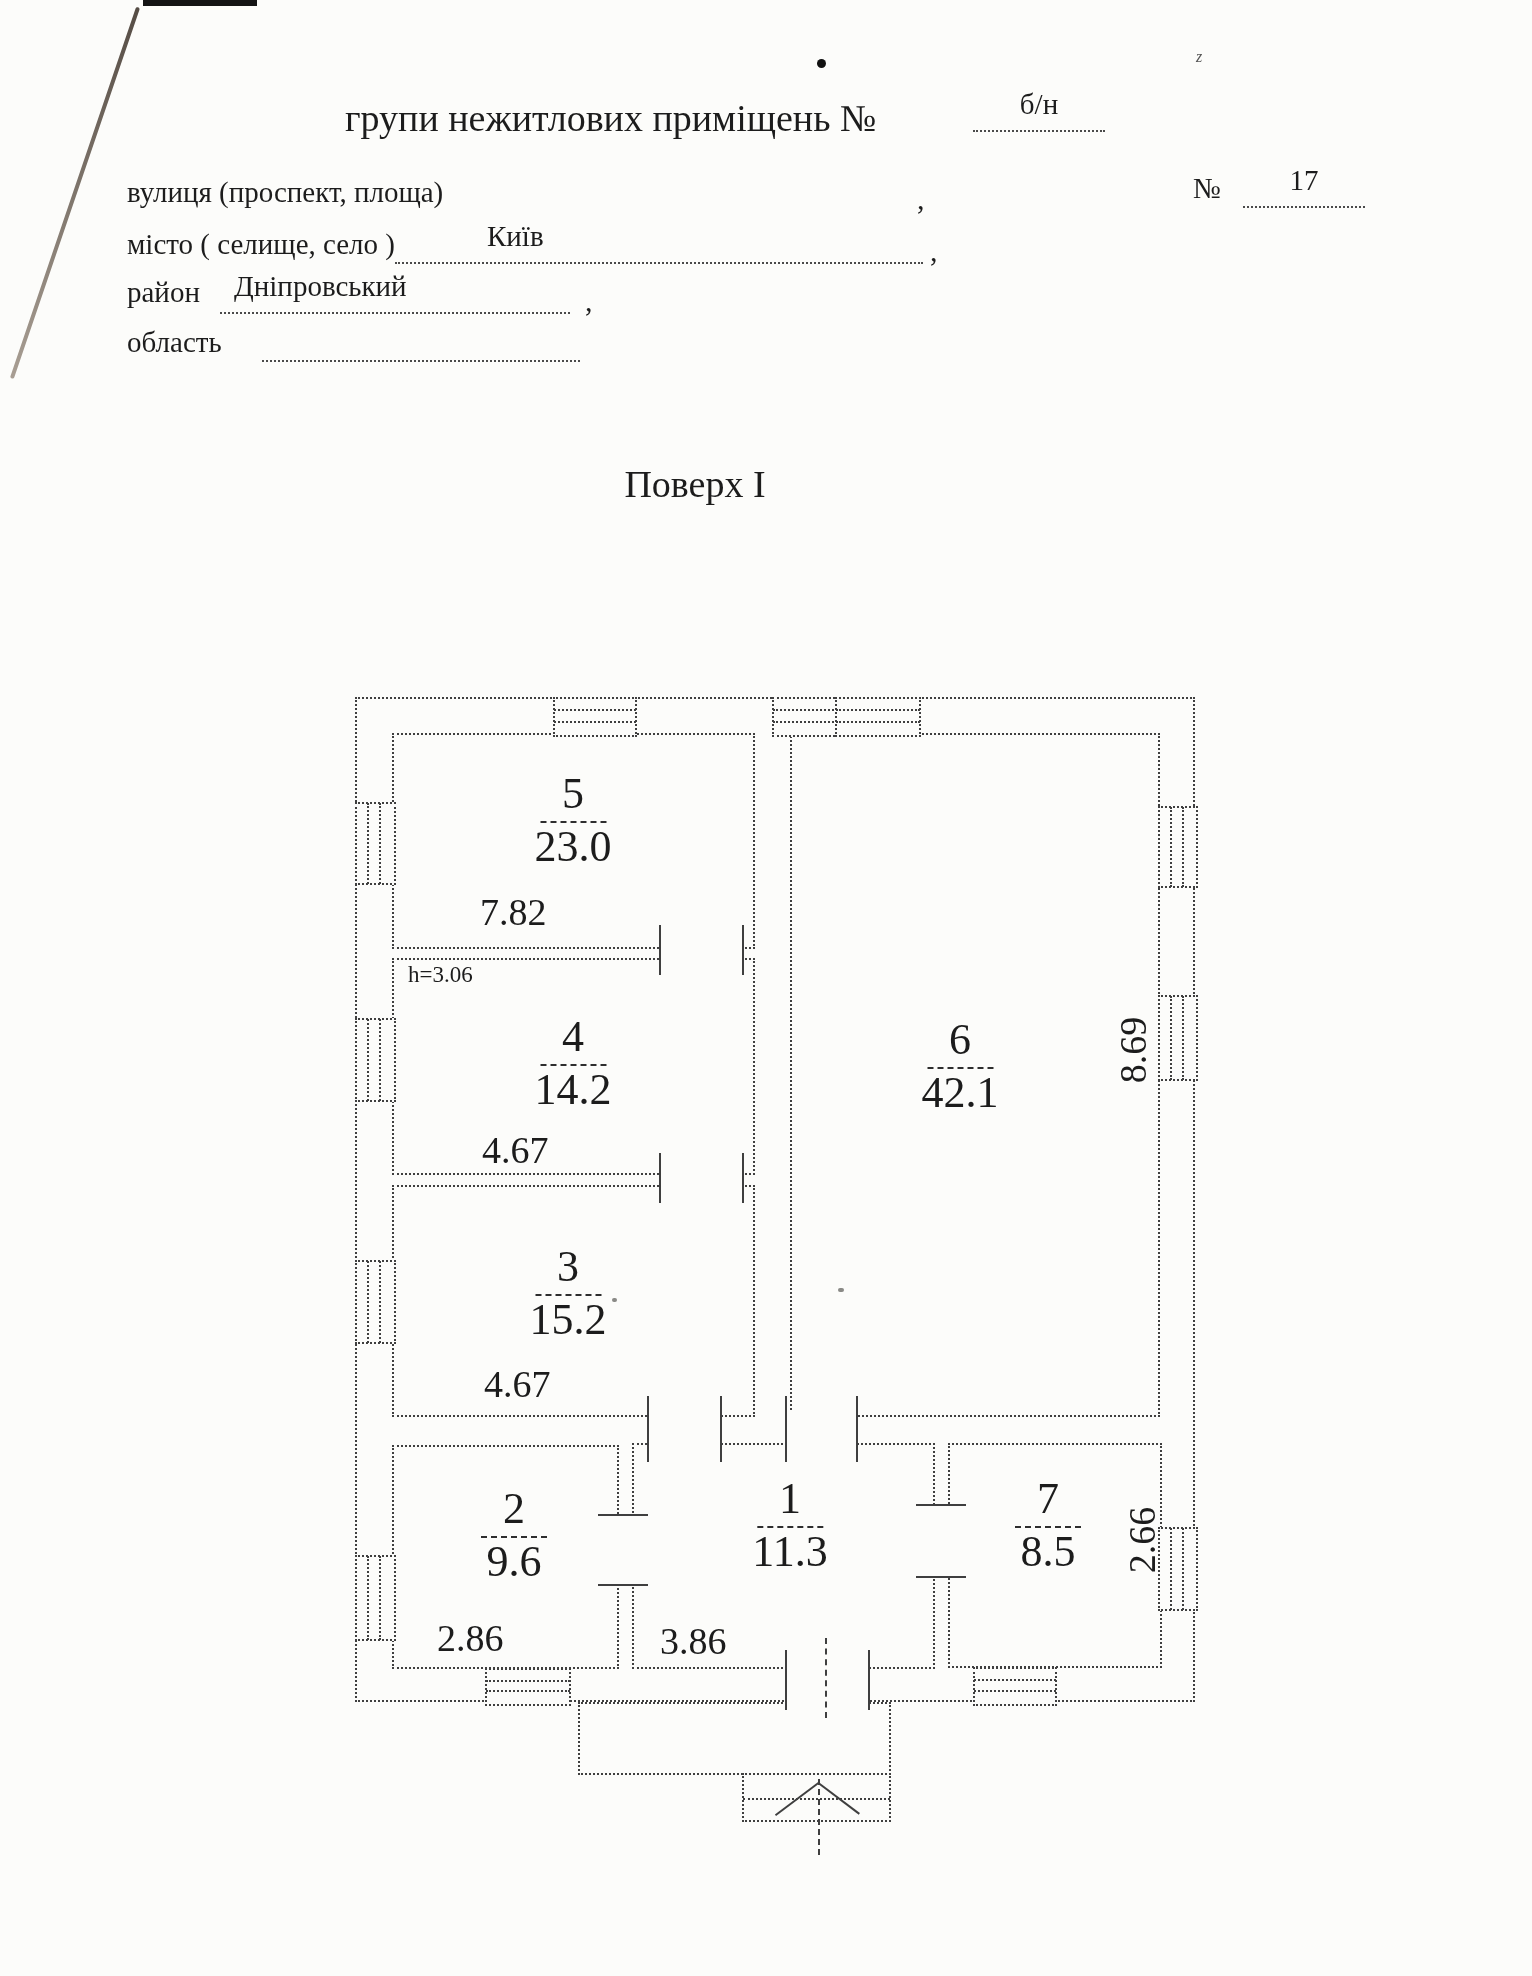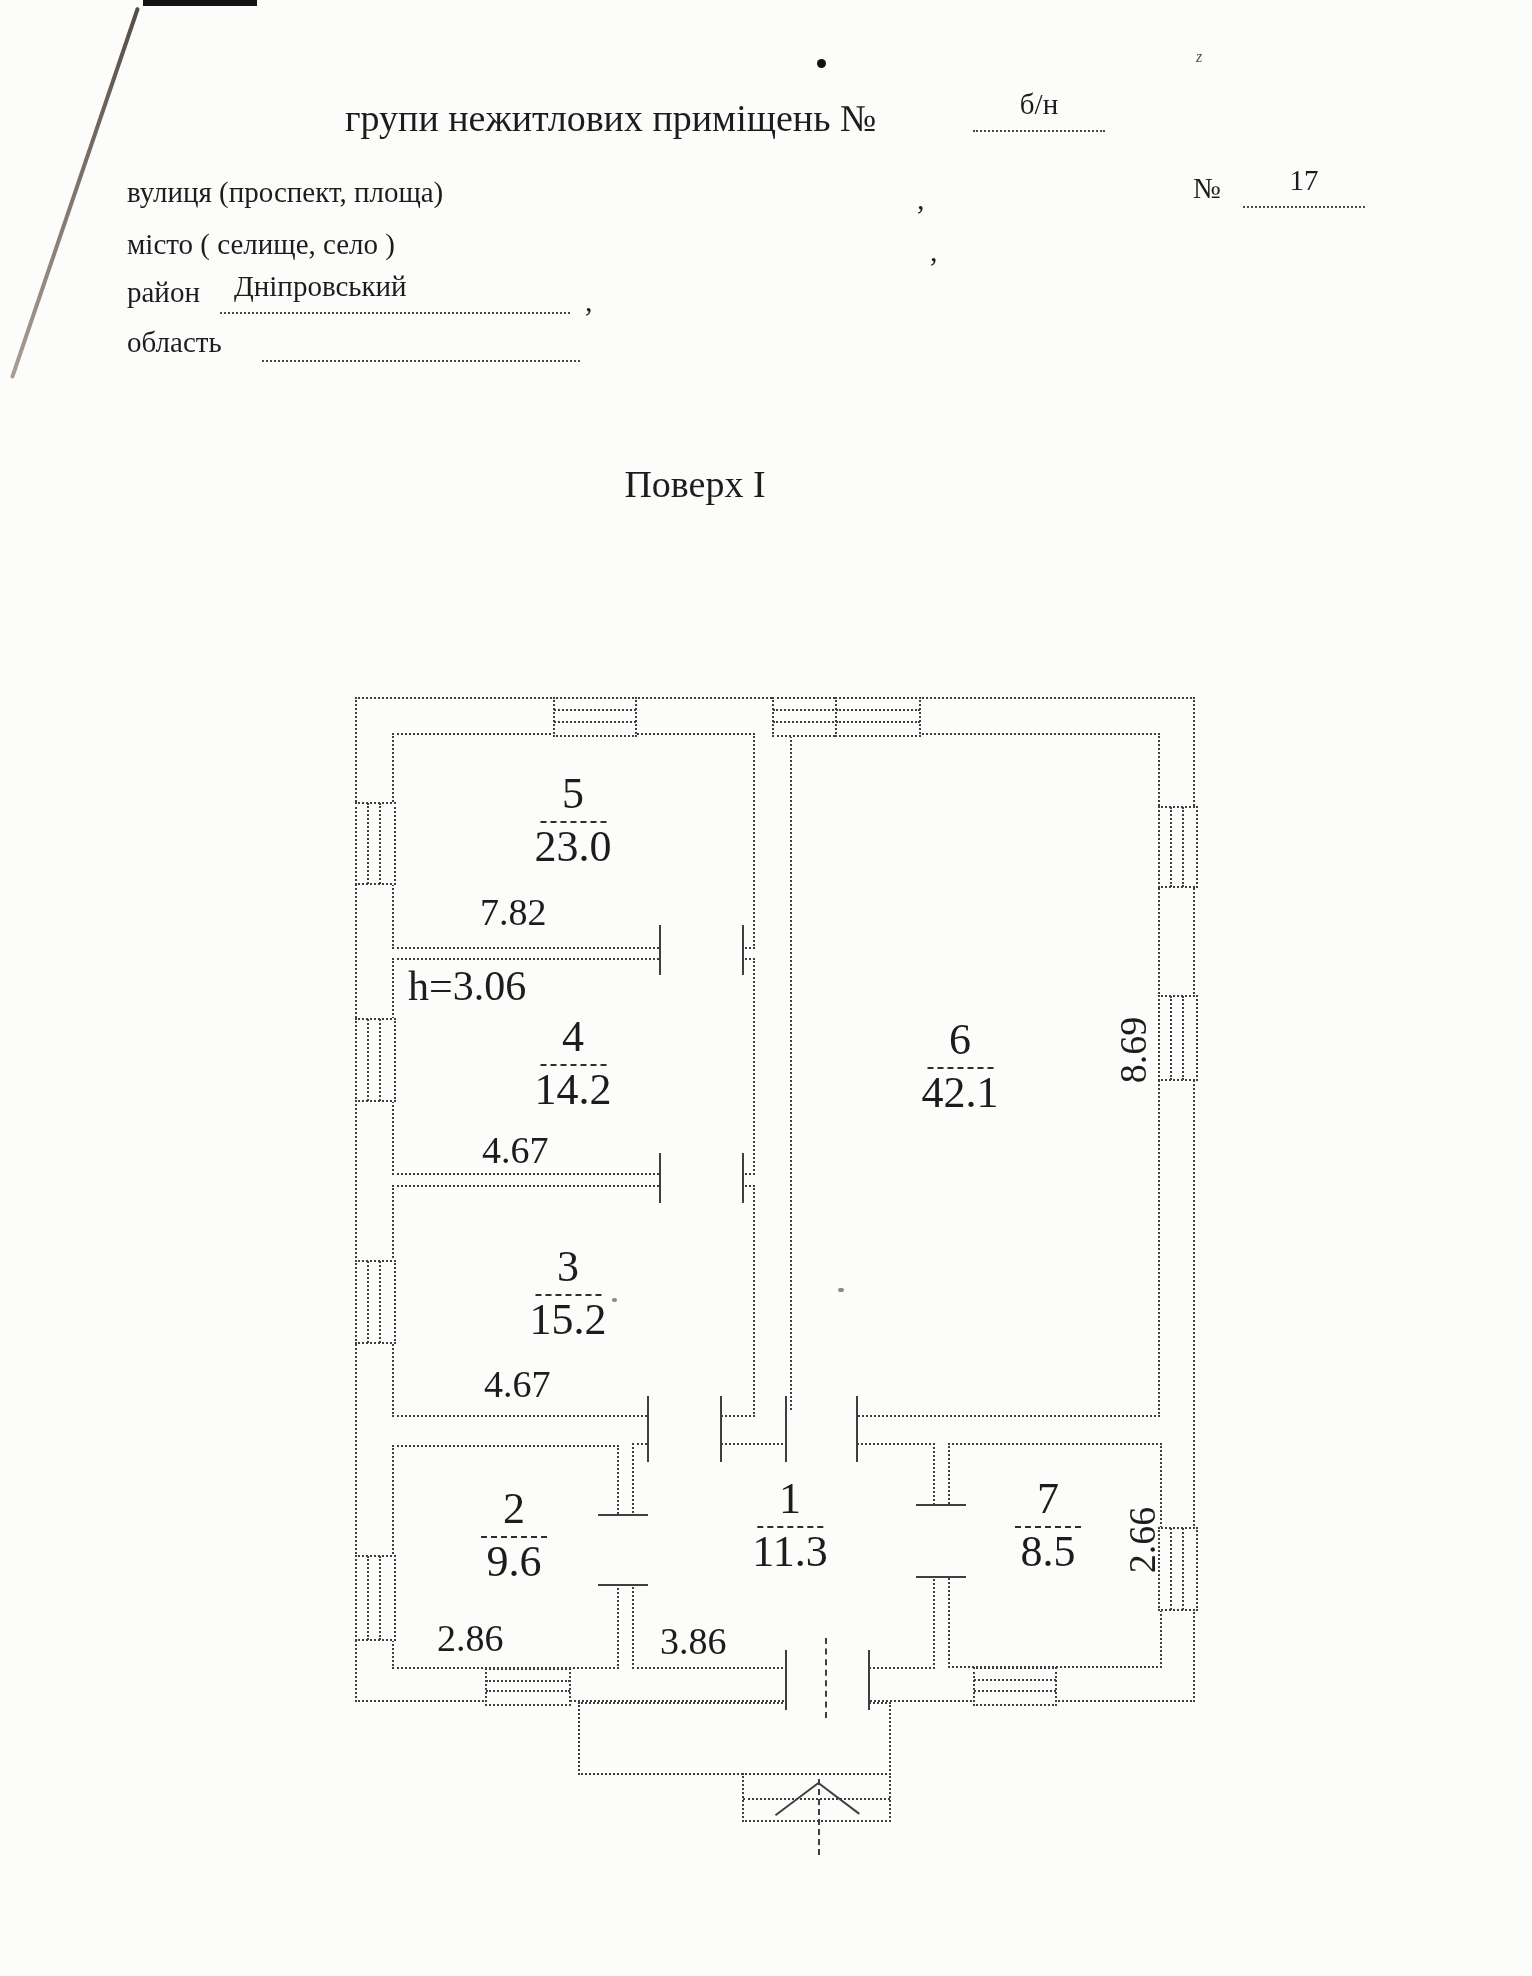--- a/index.html
+++ b/index.html
@@ -24,21 +24,21 @@
   .win-h::before,.win-h::after{content:"";position:absolute;left:-1px;right:-1px;border-top:2px dotted #3f3f3f;}
   .win-h::before{top:28%;}  .win-h::after{top:60%;}
   .win-v::before,.win-v::after{content:"";position:absolute;top:-1px;bottom:-1px;border-left:2px dotted #3f3f3f;}
   .win-v::before{left:28%;}  .win-v::after{left:60%;}
   
   .rlabel{position:absolute;display:flex;flex-direction:column;align-items:center;
           transform:translateX(-50%);font-size:44px;line-height:1.02;z-index:6;}
   .rlabel .bar{width:66px;border-top:2px dashed #2e2e2e;margin:4px 0 2px;}
   .dim{position:absolute;font-size:38px;z-index:6;white-space:nowrap;}
   .dim-v{transform:translate(-50%,-50%) rotate(-90deg);}
-  .hnote{position:absolute;font-size:42px;z-index:6;}
+  .hnote{position:absolute;font-size:23px;z-index:6;}
   
   .stepline{position:absolute;left:-1px;right:-1px;top:50%;border-top:2px dotted #3f3f3f;}
   .arrow-stroke{position:absolute;height:2px;background:#3f3f3f;transform-origin:0 0;z-index:6;}
   .arrow-shaft{position:absolute;width:0;border-left:2px dashed #3f3f3f;z-index:6;}
   
   .scanline{position:absolute;left:140px;top:8px;width:392px;height:4px;
             background:linear-gradient(90deg,#554c44,#a89e93);transform-origin:0 0;
             transform:rotate(108.8deg);border-radius:2px;}
   .topstrip{position:absolute;left:143px;top:0;width:114px;height:6px;background:#141414;}
   .dotmark{position:absolute;left:817px;top:59px;width:9px;height:9px;background:#111;border-radius:50%;}
@@ -60,20 +60,21 @@
 
   <div class="abs sub" style="left:345px;top:96px;">групи нежитлових приміщень №</div>
   <div class="abs uline val" style="left:973px;top:88px;width:132px;height:42px;text-align:center;">б/н</div>
 
   <div class="abs lbl" style="left:127px;top:176px;">вулиця (проспект, площа)</div>
   <div class="abs comma" style="left:917px;top:182px;">,</div>
   <div class="abs lbl" style="left:1193px;top:172px;">№</div>
   <div class="abs uline val" style="left:1243px;top:164px;width:122px;height:42px;text-align:center;">17</div>
 
   <div class="abs lbl" style="left:127px;top:228px;">місто ( селище, село )</div>
+  <div class="abs uline val" style="left:395px;top:220px;width:528px;height:42px;text-indent:92px;">Київ</div>
   <div class="abs comma" style="left:930px;top:234px;">,</div>
 
   <div class="abs lbl" style="left:127px;top:276px;">район</div>
   <div class="abs uline val" style="left:220px;top:270px;width:350px;height:42px;text-indent:14px;">Дніпровський</div>
   <div class="abs comma" style="left:585px;top:284px;">,</div>
 
   <div class="abs lbl" style="left:127px;top:326px;">область</div>
   <div class="abs uline val" style="left:262px;top:318px;width:318px;height:42px;"></div>
 
   <div class="abs sub" style="left:600px;top:462px;width:190px;text-align:center;">Поверх I</div>

